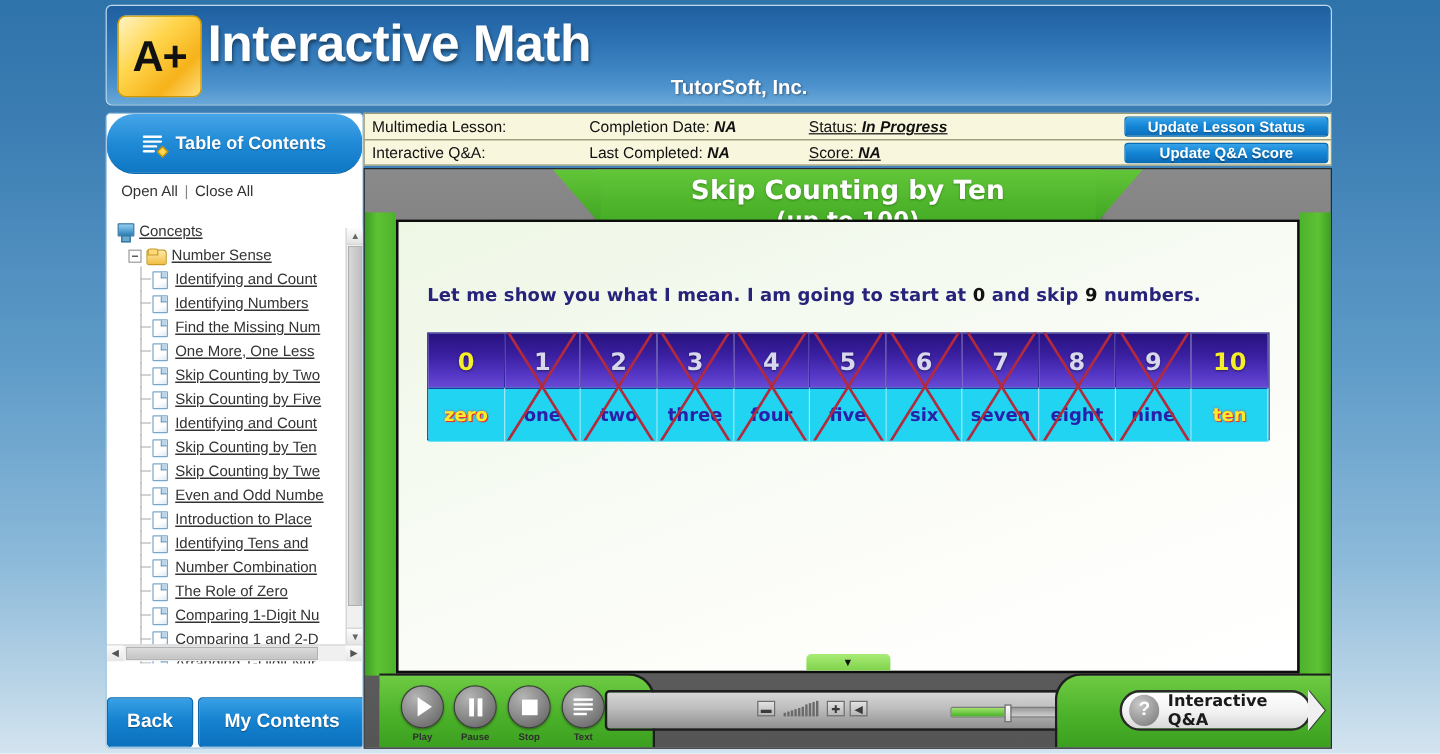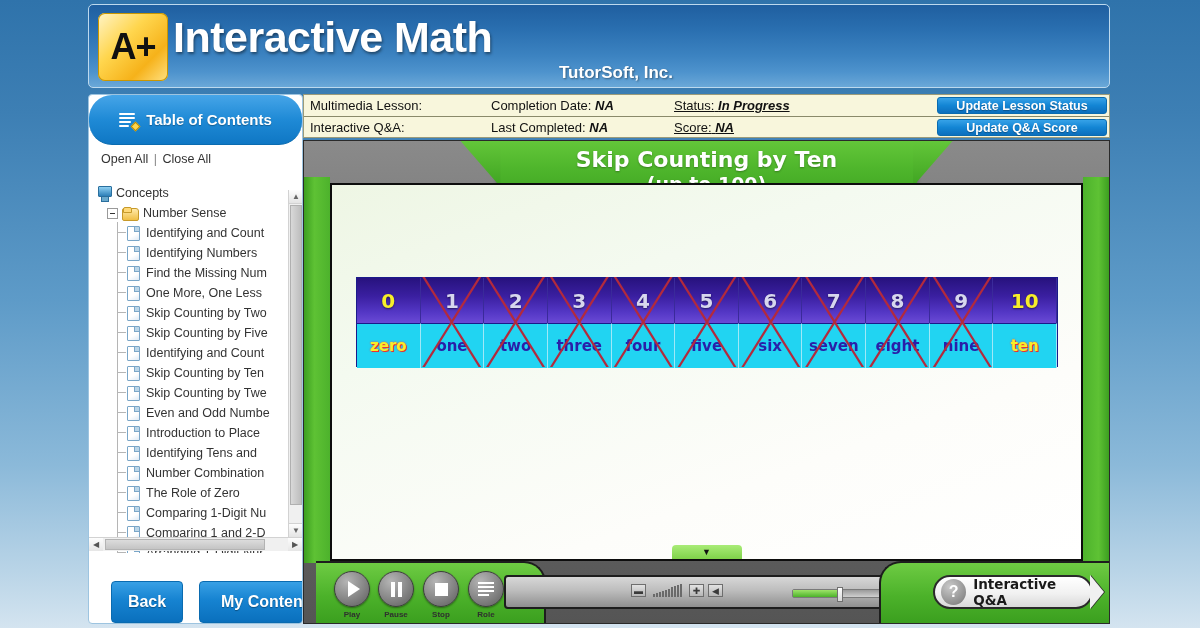--- a/index.html
+++ b/index.html
@@ -70,21 +70,21 @@
     background:#ffd64e; transform:rotate(45deg); border:1px solid #b98a00;}
 
   #toc-links {
     padding:7px 0 9px 12px; font-size:12.5px; color:#333;
   }
   #toc-links a { color:#333; text-decoration:none; }
   #toc-links .sep { color:#888; margin:0 2px; }
 
   #tree {
     position:absolute; top:88px; left:0; right:0; bottom:70px;
-    overflow:hidden; padding-left:8px;
+    overflow:hidden; padding-left:8px;text-decoration:underline;
   }
   .tree-row { display:flex; align-items:center; height:20px; font-size:12.5px; color:#333; white-space:nowrap; }
   .tree-row.indent1 { padding-left:10px; }
   .tree-row.indent2 { padding-left:30px; position:relative; }
   .tree-row.indent2::before{
     content:""; position:absolute; left:20px; top:9px; width:9px; height:1px; background:#b5b5b5;
   }
   .tree-row.indent2::after{
     content:""; position:absolute; left:20px; top:-1px; width:1px; height:21px; background:#b5b5b5;
   }
@@ -123,21 +123,21 @@
     position:absolute; left:0; right:0; bottom:72px; height:14px;
     background:#f0f0f0; border-top:1px solid #d2d2d2;
   }
   #tree-hscroll .arr{position:absolute;top:0;width:14px;height:13px;display:flex;align-items:center;
     justify-content:center;font-size:8px;color:#555;background:linear-gradient(180deg,#fdfdfd,#e6e6e6);}
   #tree-hscroll .arr.l{left:0;} #tree-hscroll .arr.r{right:0;}
   #tree-hscroll .thumb{position:absolute;left:16px;top:1px;width:160px;height:11px;
     background:linear-gradient(180deg,#dcdcdc,#c4c4c4);border:1px solid #b3b3b3;}
 
   #sidebar-buttons{
-    position:absolute; left:0; bottom:0; width:100%; height:42px; display:flex; gap:16px;padding-left:22px;
+    position:absolute; left:0; bottom:0; width:100%; height:42px; display:flex; gap:4px;
   }
   .nav-btn{
     flex:0 0 auto; display:flex;align-items:center;justify-content:center;
     background:linear-gradient(180deg,#38a0e5 0%, #1683d1 45%, #0a70bd 100%);
     color:#fff;font-weight:bold;font-size:16px;
     border:1px solid #0a6bb0; border-radius:4px;
     text-shadow:0 1px 1px rgba(0,0,0,.35);
     cursor:pointer;
   }
   #btn-back{ width:72px; height:42px; }
@@ -507,20 +507,23 @@
         <span class="t1">Skip Counting by Ten</span>
         <span class="t2">(up to 100)</span>
       </div>
     </div>
   </div>
 
   <div id="green-left"></div>
   <div id="green-right"></div>
 
   <div id="page">
+    <div id="page-sentence">
+      <span>Let me show you what I mean.  I am going to start at </span><span class="hl">0</span><span> and skip </span><span class="hl">9</span><span> numbers.</span>
+    </div>
 
     <div id="numtable">
       <div class="nt-row top" id="nt-digits">
           <div class="nt-cell hi">0</div>
           <div class="nt-cell">1</div>
           <div class="nt-cell">2</div>
           <div class="nt-cell">3</div>
           <div class="nt-cell">4</div>
           <div class="nt-cell">5</div>
           <div class="nt-cell">6</div>
@@ -585,21 +588,21 @@
       <div class="media-label" style="left:101px">Stop</div>
 
       <div class="media-btn" style="left:152px">
           <span class="glyph-text">
             <i></i>
             <i></i>
             <i></i>
             <i></i>
           </span>
         </div>
-      <div class="media-label" style="left:146px">Role</div>
+      <div class="media-label" style="left:146px">Text</div>
     </div>
 
     <div id="footer-center">
       <div id="volume">
         <div class="vol-box">▬</div>
         <div id="vol-bars">
             <span style="height: 3px;"></span>
             <span style="height: 4.1px;"></span>
             <span style="height: 5.2px;"></span>
             <span style="height: 6.3px;"></span>

